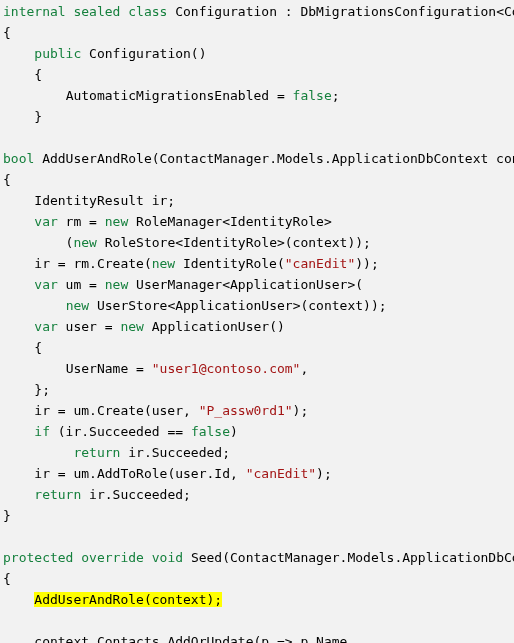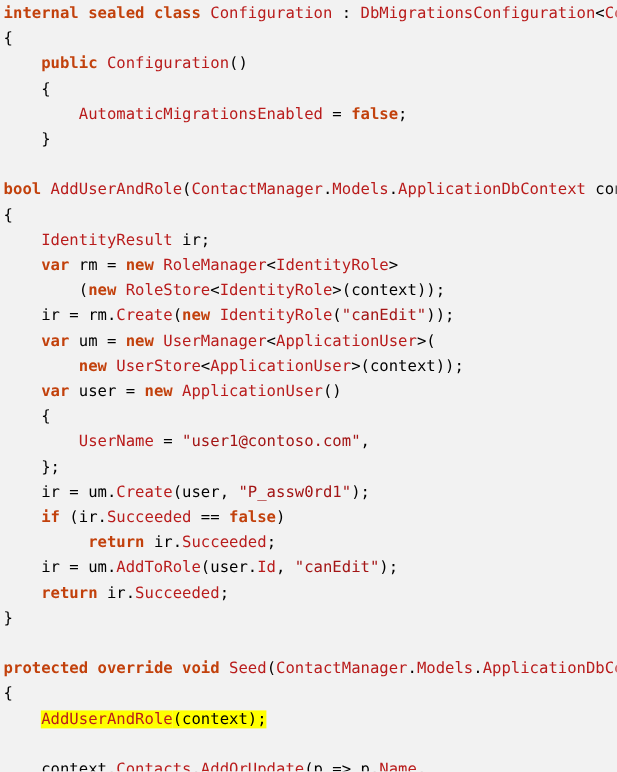--- a/index.html
+++ b/index.html
@@ -33,18 +33,18 @@
     overflow: hidden;
   }
   .tok { white-space: pre; }
   
   .kw   { color: #0000ff; }
   .typ  { color: #2b91af; }
   .str  { color: #a31515; }
   .pln  { color: #000000; }
   .hl   { background: #ffff00; }
 </style>
-<style>.kw{color:#c2410c;font-weight:bold;}.typ{color:#b91c1c;}.str{color:#a31515;}.hl{background:#ffff00;}</style></head>
+<style>.kw{color:#15803d;}.typ{color:#000000;}.str{color:#a31515;}.hl{background:#ffff00;}</style></head>
 <body>
 
 <div id="editor" style="background: rgb(242, 242, 242); color: rgb(0, 0, 0); font-size: 13px; line-height: 21px;">
   <div id="code"><div class="line"><span class="tok kw">internal</span><span class="tok pln"> </span><span class="tok kw">sealed</span><span class="tok pln"> </span><span class="tok kw">class</span><span class="tok pln"> </span><span class="tok typ">Configuration</span><span class="tok pln"> : </span><span class="tok typ">DbMigrationsConfiguration</span><span class="tok pln">&lt;</span><span class="tok typ">ContactMa</span></div><div class="line"><span class="tok pln">{</span></div><div class="line"><span class="tok pln">    </span><span class="tok kw">public</span><span class="tok pln"> </span><span class="tok typ">Configuration</span><span class="tok pln">()</span></div><div class="line"><span class="tok pln">    {</span></div><div class="line"><span class="tok pln">        </span><span class="tok typ">AutomaticMigrationsEnabled</span><span class="tok pln"> = </span><span class="tok kw">false</span><span class="tok pln">;</span></div><div class="line"><span class="tok pln">    }</span></div><div class="line">&nbsp;</div><div class="line"><span class="tok kw">bool</span><span class="tok pln"> </span><span class="tok typ">AddUserAndRole</span><span class="tok pln">(</span><span class="tok typ">ContactManager</span><span class="tok pln">.</span><span class="tok typ">Models</span><span class="tok pln">.</span><span class="tok typ">ApplicationDbContext</span><span class="tok pln"> context)</span></div><div class="line"><span class="tok pln">{</span></div><div class="line"><span class="tok pln">    </span><span class="tok typ">IdentityResult</span><span class="tok pln"> ir;</span></div><div class="line"><span class="tok pln">    </span><span class="tok kw">var</span><span class="tok pln"> rm = </span><span class="tok kw">new</span><span class="tok pln"> </span><span class="tok typ">RoleManager</span><span class="tok pln">&lt;</span><span class="tok typ">IdentityRole</span><span class="tok pln">&gt;</span></div><div class="line"><span class="tok pln">        (</span><span class="tok kw">new</span><span class="tok pln"> </span><span class="tok typ">RoleStore</span><span class="tok pln">&lt;</span><span class="tok typ">IdentityRole</span><span class="tok pln">&gt;(context));</span></div><div class="line"><span class="tok pln">    ir = rm.</span><span class="tok typ">Create</span><span class="tok pln">(</span><span class="tok kw">new</span><span class="tok pln"> </span><span class="tok typ">IdentityRole</span><span class="tok pln">(</span><span class="tok str">"canEdit"</span><span class="tok pln">));</span></div><div class="line"><span class="tok pln">    </span><span class="tok kw">var</span><span class="tok pln"> um = </span><span class="tok kw">new</span><span class="tok pln"> </span><span class="tok typ">UserManager</span><span class="tok pln">&lt;</span><span class="tok typ">ApplicationUser</span><span class="tok pln">&gt;(</span></div><div class="line"><span class="tok pln">        </span><span class="tok kw">new</span><span class="tok pln"> </span><span class="tok typ">UserStore</span><span class="tok pln">&lt;</span><span class="tok typ">ApplicationUser</span><span class="tok pln">&gt;(context));</span></div><div class="line"><span class="tok pln">    </span><span class="tok kw">var</span><span class="tok pln"> user = </span><span class="tok kw">new</span><span class="tok pln"> </span><span class="tok typ">ApplicationUser</span><span class="tok pln">()</span></div><div class="line"><span class="tok pln">    {</span></div><div class="line"><span class="tok pln">        </span><span class="tok typ">UserName</span><span class="tok pln"> = </span><span class="tok str">"user1@contoso.com"</span><span class="tok pln">,</span></div><div class="line"><span class="tok pln">    };</span></div><div class="line"><span class="tok pln">    ir = um.</span><span class="tok typ">Create</span><span class="tok pln">(user, </span><span class="tok str">"P_assw0rd1"</span><span class="tok pln">);</span></div><div class="line"><span class="tok pln">    </span><span class="tok kw">if</span><span class="tok pln"> (ir.</span><span class="tok typ">Succeeded</span><span class="tok pln"> == </span><span class="tok kw">false</span><span class="tok pln">)</span></div><div class="line"><span class="tok pln">         </span><span class="tok kw">return</span><span class="tok pln"> ir.</span><span class="tok typ">Succeeded</span><span class="tok pln">;</span></div><div class="line"><span class="tok pln">    ir = um.</span><span class="tok typ">AddToRole</span><span class="tok pln">(user.</span><span class="tok typ">Id</span><span class="tok pln">, </span><span class="tok str">"canEdit"</span><span class="tok pln">);</span></div><div class="line"><span class="tok pln">    </span><span class="tok kw">return</span><span class="tok pln"> ir.</span><span class="tok typ">Succeeded</span><span class="tok pln">;</span></div><div class="line"><span class="tok pln">}</span></div><div class="line">&nbsp;</div><div class="line"><span class="tok kw">protected</span><span class="tok pln"> </span><span class="tok kw">override</span><span class="tok pln"> </span><span class="tok kw">void</span><span class="tok pln"> </span><span class="tok typ">Seed</span><span class="tok pln">(</span><span class="tok typ">ContactManager</span><span class="tok pln">.</span><span class="tok typ">Models</span><span class="tok pln">.</span><span class="tok typ">ApplicationDbContext</span></div><div class="line"><span class="tok pln">{</span></div><div class="line"><span class="tok pln">    </span><span class="tok typ hl">AddUserAndRole</span><span class="tok pln hl">(context);</span></div><div class="line">&nbsp;</div><div class="line"><span class="tok pln">    context.</span><span class="tok typ">Contacts</span><span class="tok pln">.</span><span class="tok typ">AddOrUpdate</span><span class="tok pln">(p =&gt; p.</span><span class="tok typ">Name</span><span class="tok pln">,</span></div></div>
 </div>
 
 </body></html>

